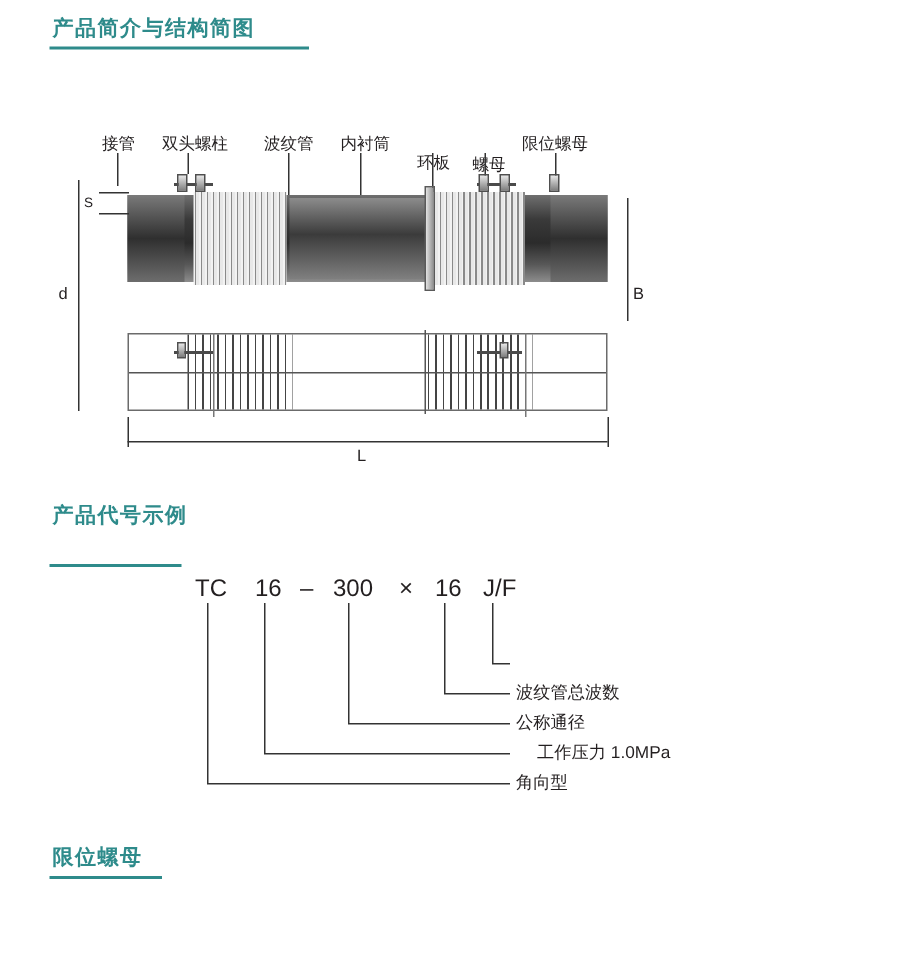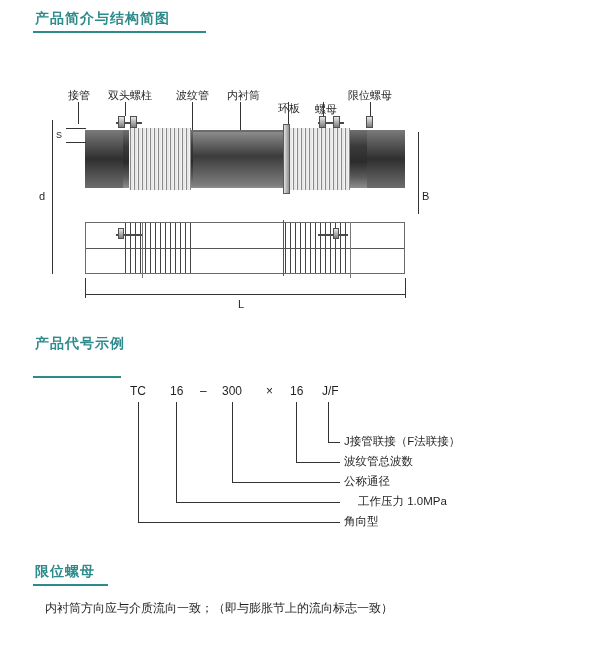--- a/index.html
+++ b/index.html
@@ -25,21 +25,21 @@
   .bellows{position:absolute;background:repeating-linear-gradient(to right,#f2f2f2 0px,#f2f2f2 1px,#8a8a8a 1px,#8a8a8a 2px,#e8e8e8 2px,#e8e8e8 4px);}
   .liner{position:absolute;background:linear-gradient(to bottom,#bdbdbd,#6a6a6a);}
   .ring{position:absolute;background:linear-gradient(to right,#e2e2e2,#8f8f8f);border:1px solid #5a5a5a;box-sizing:border-box;}
   .nut{position:absolute;background:linear-gradient(to bottom,#e8e8e8,#7d7d7d);border:1px solid #4f4f4f;box-sizing:border-box;}
   .stud{position:absolute;background:#4a4a4a;height:2px;}
   .hatch{position:absolute;background:repeating-linear-gradient(to right,#444 0px,#444 1px,transparent 1px,transparent 5px);}
   .bottomview{position:absolute;left:55px;top:150px;width:320px;height:52px;background:#ffffff;border:1px solid #6b6b6b;box-sizing:border-box;}
 
   
   #fig2{position:absolute;left:30px;top:384px;width:540px;height:160px;}
-  .code{position:absolute;font-size:12px;color:#231f20;white-space:nowrap;}
+  .code{position:absolute;font-size:16px;color:#231f20;white-space:nowrap;}
   .note{position:absolute;font-size:11.5px;color:#231f20;white-space:nowrap;}
   .brk{position:absolute;background:#333;}
 
   
   #install{position:absolute;left:45px;top:598px;width:520px;font-size:12px;line-height:20px;color:#231f20;}
   #install div{white-space:nowrap;}
 </style>
 </head>
 <body>
 
@@ -128,34 +128,32 @@
   <div class="code" style="left:100px;top:0px;">TC</div>
   <div class="code" style="left:140px;top:0px;">16</div>
   <div class="code" style="left:170px;top:0px;">–</div>
   <div class="code" style="left:192px;top:0px;">300</div>
   <div class="code" style="left:236px;top:0px;">×</div>
   <div class="code" style="left:260px;top:0px;">16</div>
   <div class="code" style="left:292px;top:0px;">J/F</div>
 
   <div class="brk" style="left:298px;top:18px;width:1px;height:40px;"></div>
   <div class="brk" style="left:298px;top:58px;width:12px;height:1px;"></div>
-  <div class="note" style="left:314px;top:50px;">J接管联接（F法联接）</div>
 
   <div class="brk" style="left:266px;top:18px;width:1px;height:60px;"></div>
   <div class="brk" style="left:266px;top:78px;width:44px;height:1px;"></div>
   <div class="note" style="left:314px;top:70px;">波纹管总波数</div>
 
   <div class="brk" style="left:202px;top:18px;width:1px;height:80px;"></div>
   <div class="brk" style="left:202px;top:98px;width:108px;height:1px;"></div>
   <div class="note" style="left:314px;top:90px;">公称通径</div>
 
   <div class="brk" style="left:146px;top:18px;width:1px;height:100px;"></div>
   <div class="brk" style="left:146px;top:118px;width:164px;height:1px;"></div>
   <div class="note" style="left:328px;top:110px;">工作压力 1.0MPa</div>
 
   <div class="brk" style="left:108px;top:18px;width:1px;height:120px;"></div>
   <div class="brk" style="left:108px;top:138px;width:202px;height:1px;"></div>
   <div class="note" style="left:314px;top:130px;">角向型</div>
 </div>
 
 <div id="install">
-  <div>内衬筒方向应与介质流向一致；（即与膨胀节上的流向标志一致）</div>
 </div>
 
 </body></html>

